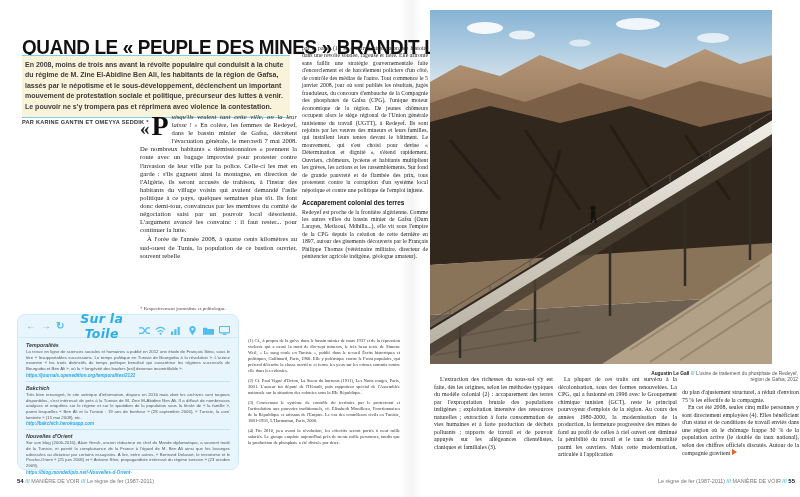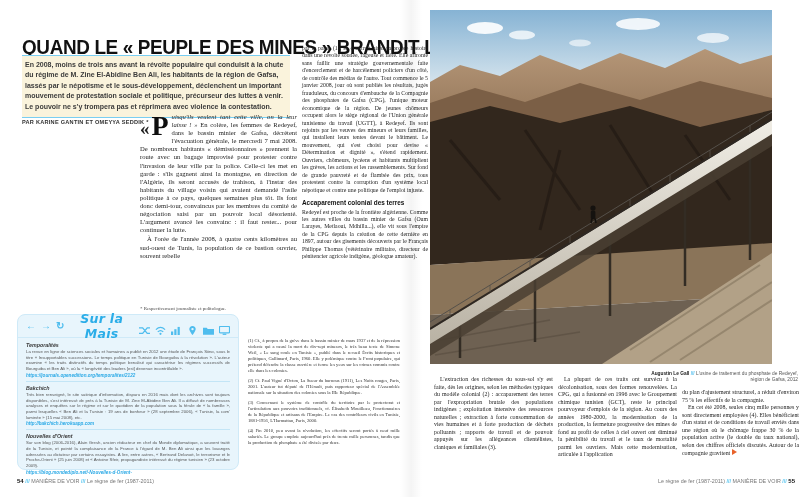--- a/index.html
+++ b/index.html
@@ -104,21 +104,21 @@
     <p>par le passé (1), se construit ainsi sa propre histoire dans une révolte soudée, rageuse et fière. Elle affronte sans faillir une stratégie gouvernementale faite d'encerclement et de harcèlement policiers d'un côté, de contrôle des médias de l'autre. Tout commence le 5 janvier 2008, jour où sont publiés les résultats, jugés frauduleux, du concours d'embauche de la Compagnie des phosphates de Gafsa (CPG), l'unique moteur économique de la région. De jeunes chômeurs occupent alors le siège régional de l'Union générale tunisienne du travail (UGTT), à Redeyef. Ils sont rejoints par les veuves des mineurs et leurs familles, qui installent leurs tentes devant le bâtiment. Le mouvement, qui s'est choisi pour devise « Détermination et dignité », s'étend rapidement. Ouvriers, chômeurs, lycéens et habitants multiplient les grèves, les actions et les rassemblements. Sur fond de grande pauvreté et de flambée des prix, tous protestent contre la corruption d'un système local népotique et contre une politique de l'emploi injuste.</p>
     <h3 class="subhead">Accaparement colonial des terres</h3>
     <p>Redeyef est proche de la frontière algérienne. Comme les autres villes du bassin minier de Gafsa (Oum Larayes, Metlaoui, Mdhilla...), elle vit sous l'empire de la CPG depuis la création de cette dernière en 1897, autour des gisements découverts par le Français Philippe Thomas (vétérinaire militaire, directeur de pénitencier agricole indigène, géologue amateur).</p>
   </div>
 
   <div class="abs webbox">
     <div class="wb-toolbar">
       <span class="wb-nav">←</span>
       <span class="wb-nav">→</span>
       <span class="wb-nav">↻</span>
-      <span class="wb-title">Sur la Mais</span>
+      <span class="wb-title">Sur la Toile</span>
       <span class="wb-icon">
         <svg viewBox="0 0 12 10">
             <path d="M0,2 L4,2 L9,8 L12,8 M0,8 L4,8 L9,2 L12,2" stroke="#4fbdee" stroke-width="1.4" fill="none"></path>
           </svg>
       </span>
       <span class="wb-icon">
         <svg viewBox="0 0 12 10">
             <path d="M1,4 Q6,-1 11,4 M3,6.5 Q6,3.5 9,6.5" stroke="#4fbdee" stroke-width="1.3" fill="none"></path>
             <circle cx="6" cy="8.5" r="1.2" fill="#4fbdee"></circle>
           </svg>

